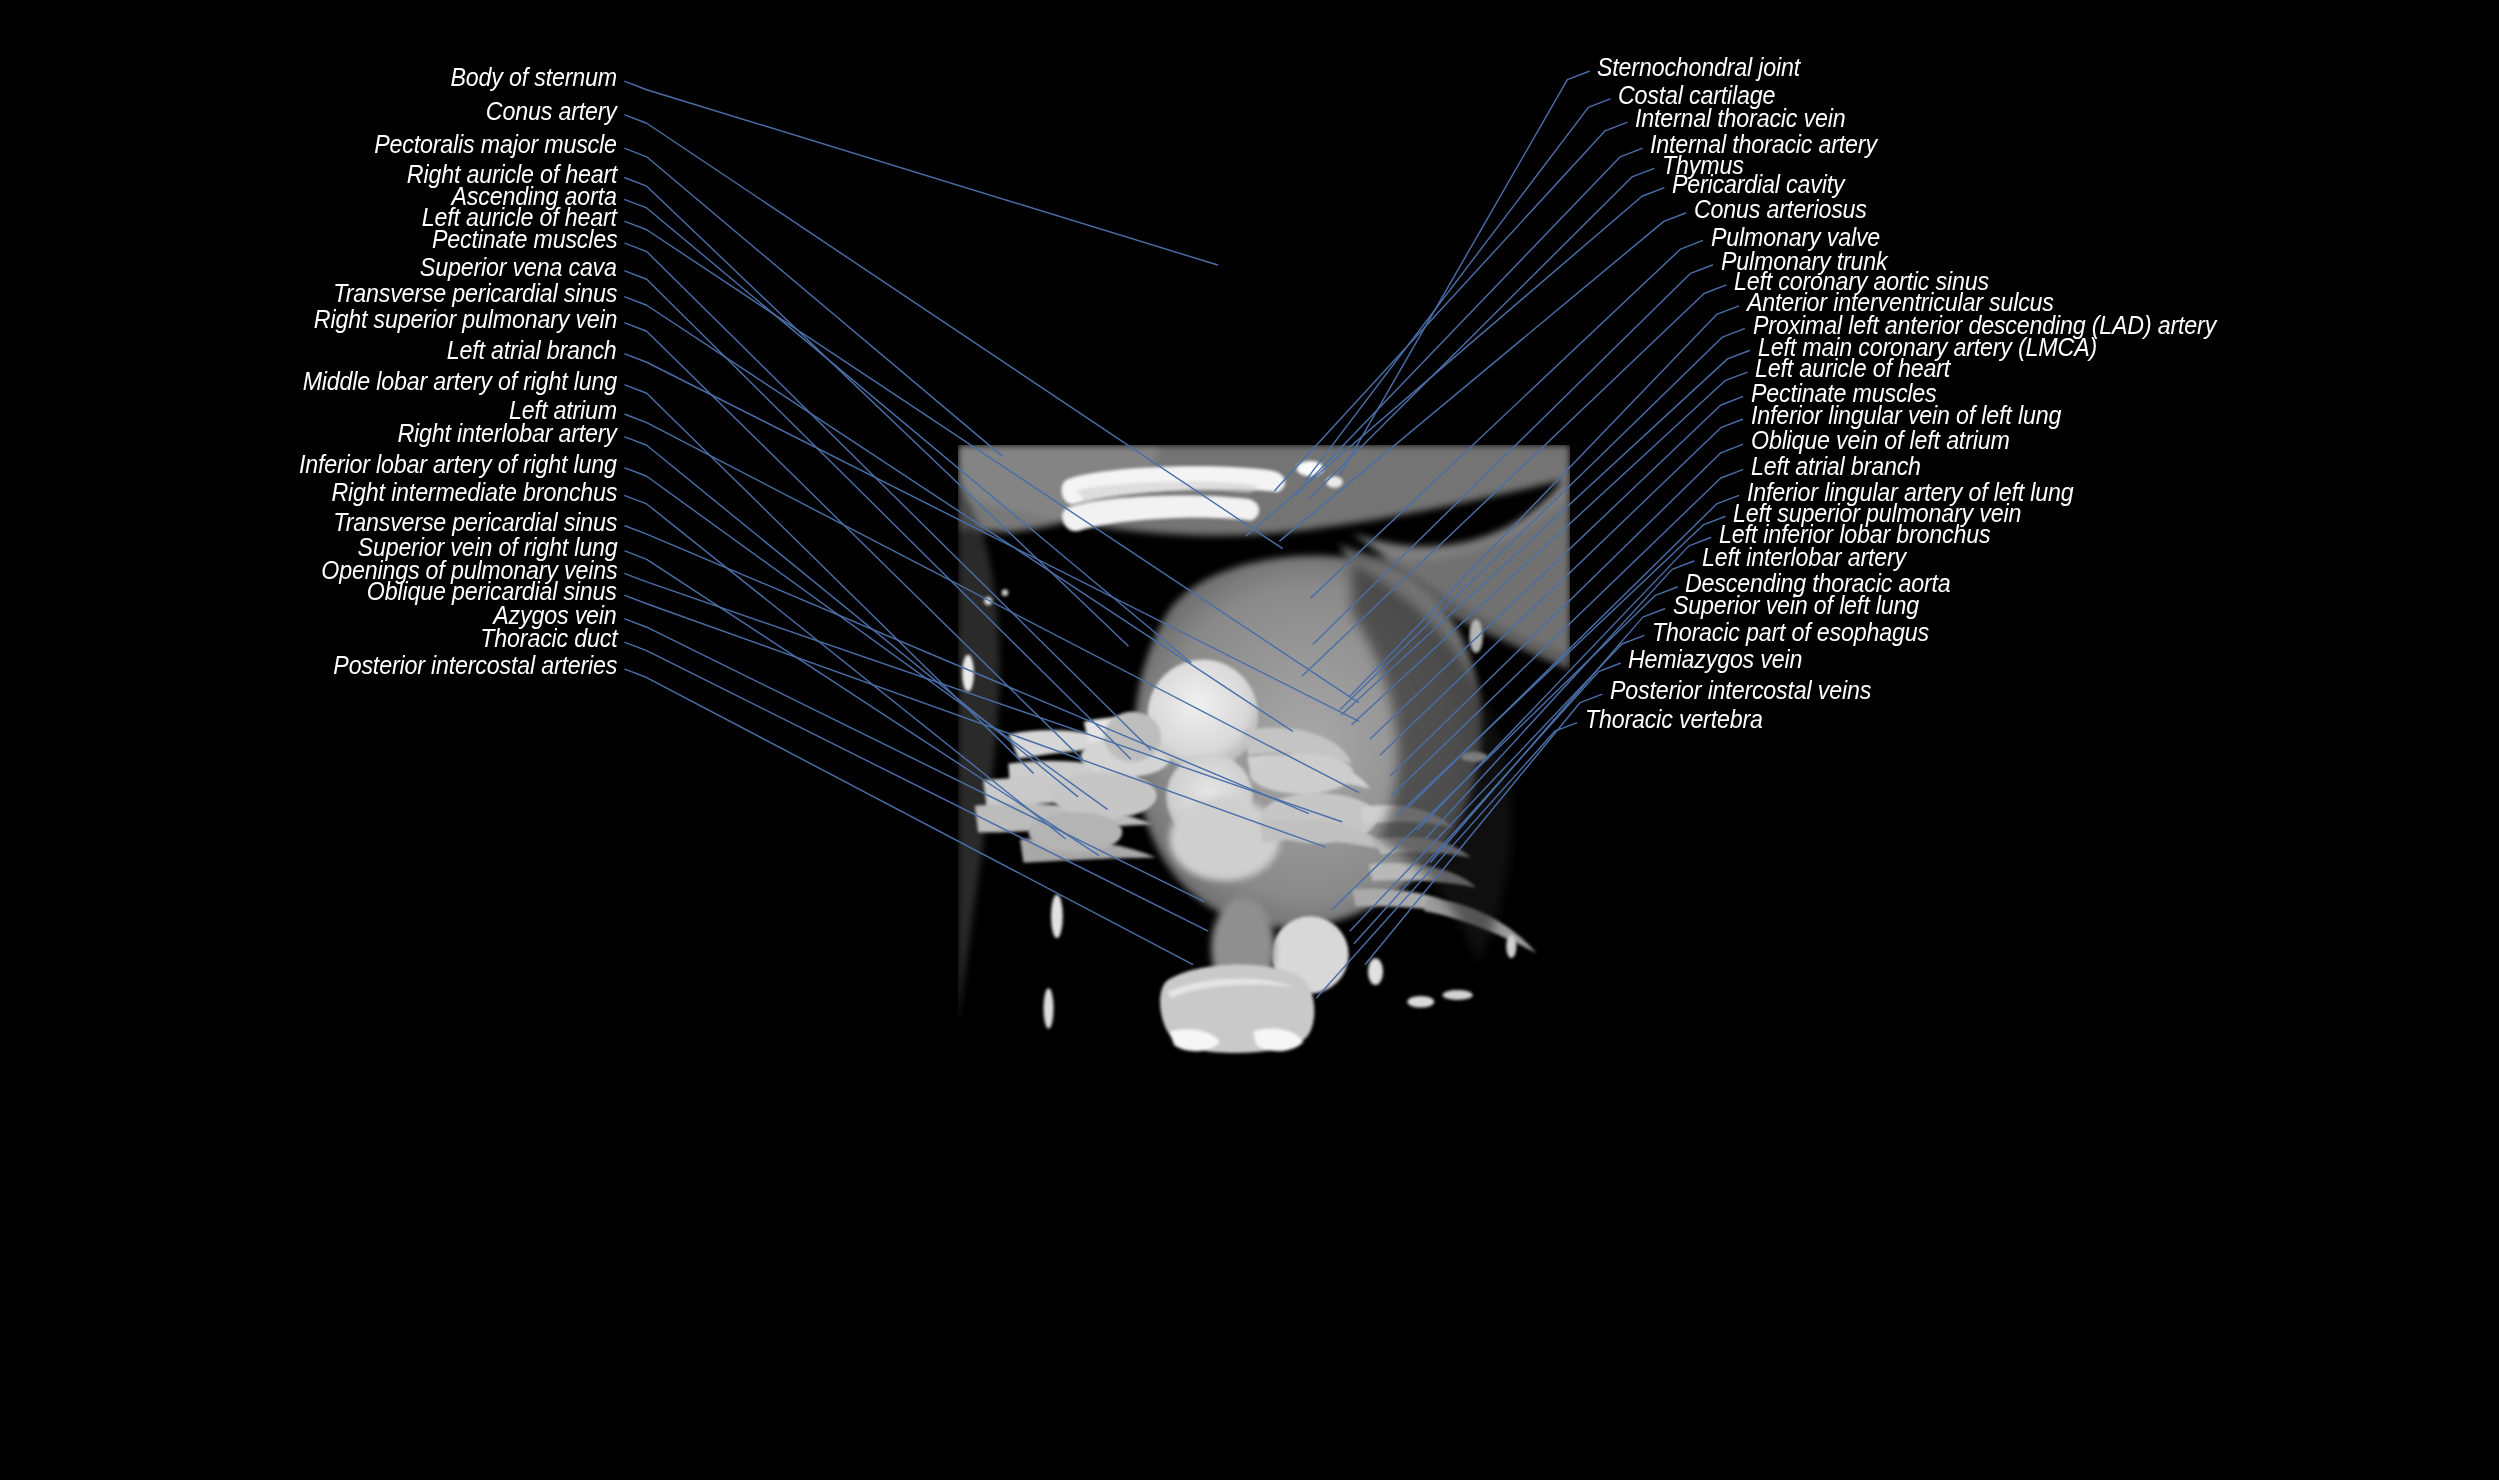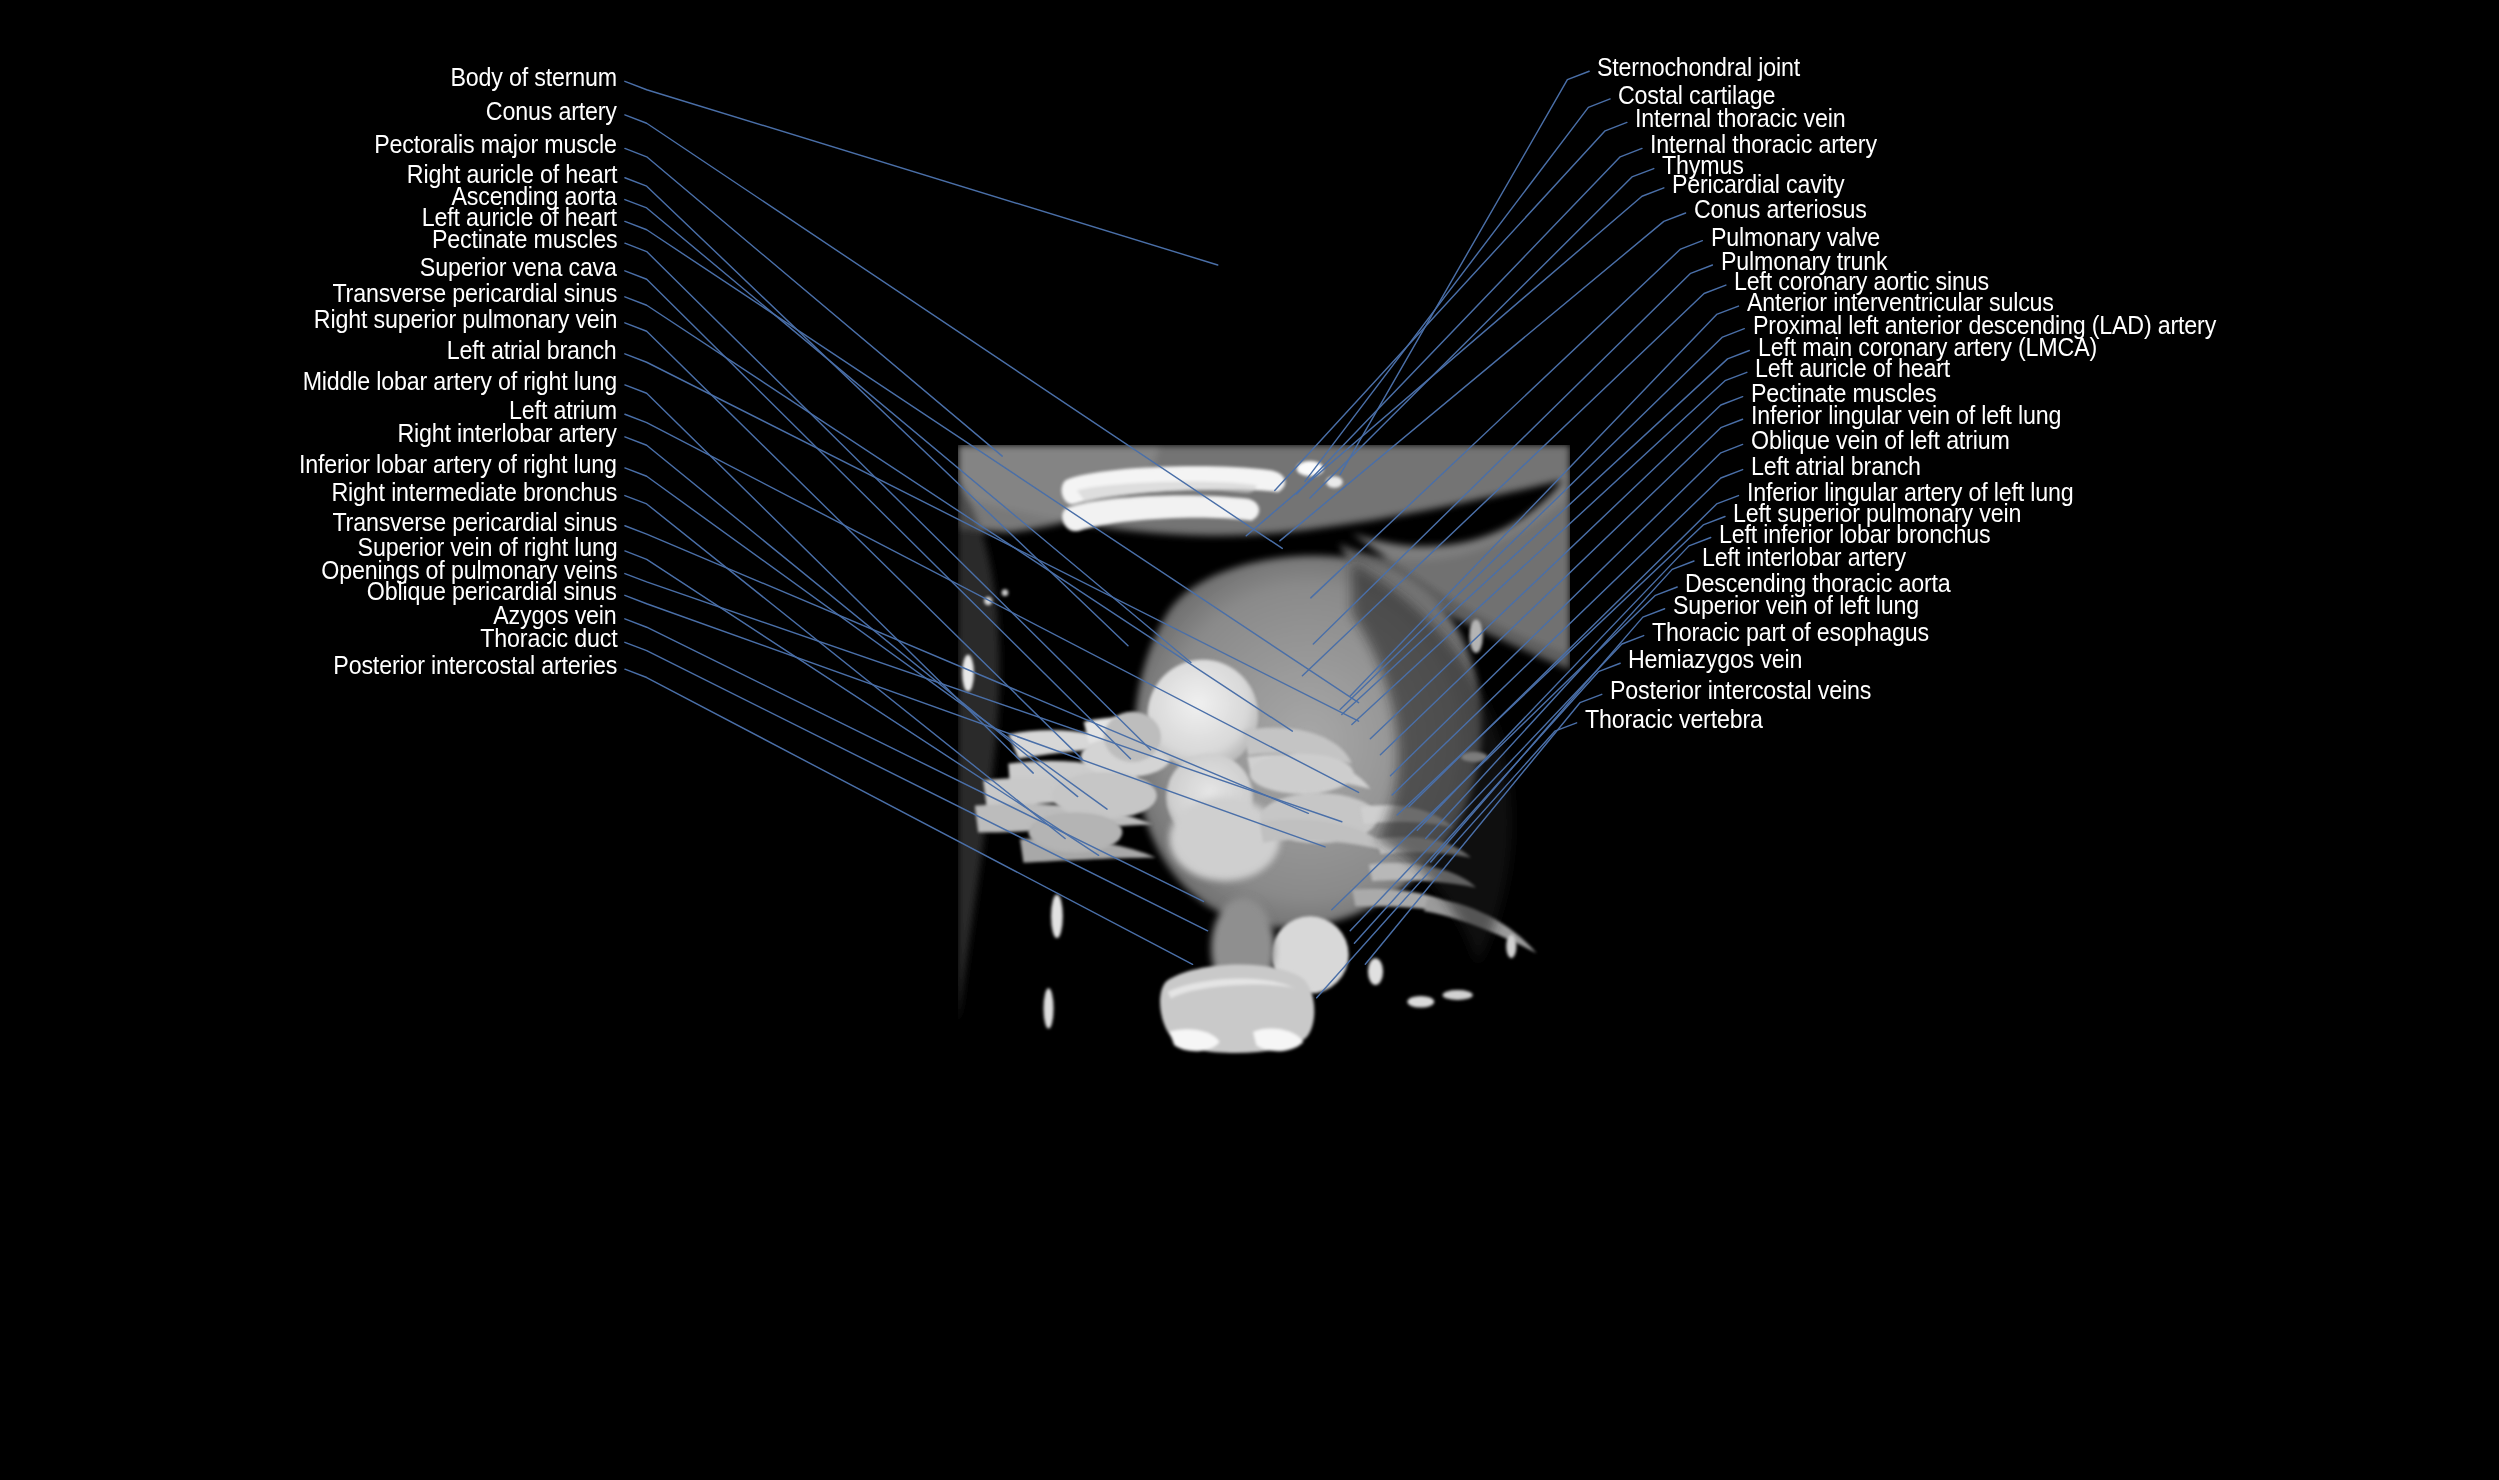--- a/index.html
+++ b/index.html
@@ -2,21 +2,21 @@
 <html style="font-size:13.4px"><head>
 <meta charset="utf-8">
 <title>Thoracic CT Anatomy Labels</title>
 <style>
   html,body{margin:0;padding:0;background:#000;}
   body{
     width:2500px;height:1480px;position:relative;overflow:hidden;
     font-family:"Liberation Sans","DejaVu Sans",sans-serif;
     background:#000;
   }
-  #stage{position:absolute;inset:0;width:2201px;height:1480px;background:#000;}
+  #stage{position:absolute;inset:0;width:2201px;height:1480px;background:#000;font-style:italic;}
 
   
   #ct-wrap{position:absolute;left:958px;top:445px;width:612px;height:613px;overflow:hidden;background:#000;}
   #ct-wrap svg{display:block;}
 
   
   #leaders{position:absolute;left:0;top:0;width:2500px;height:1480px;pointer-events:none;}
 
   
   #labels{position:absolute;left:0;top:0;width:2500px;height:1480px;}

